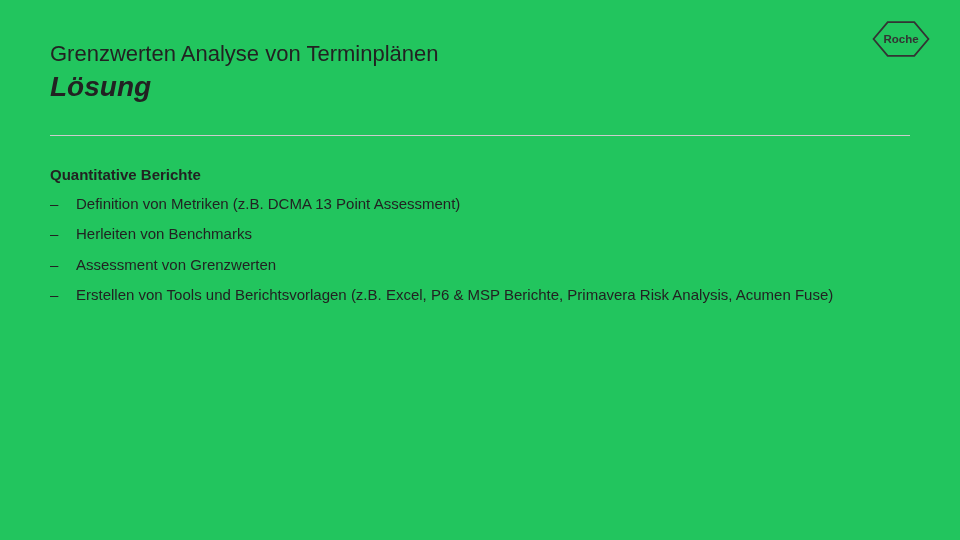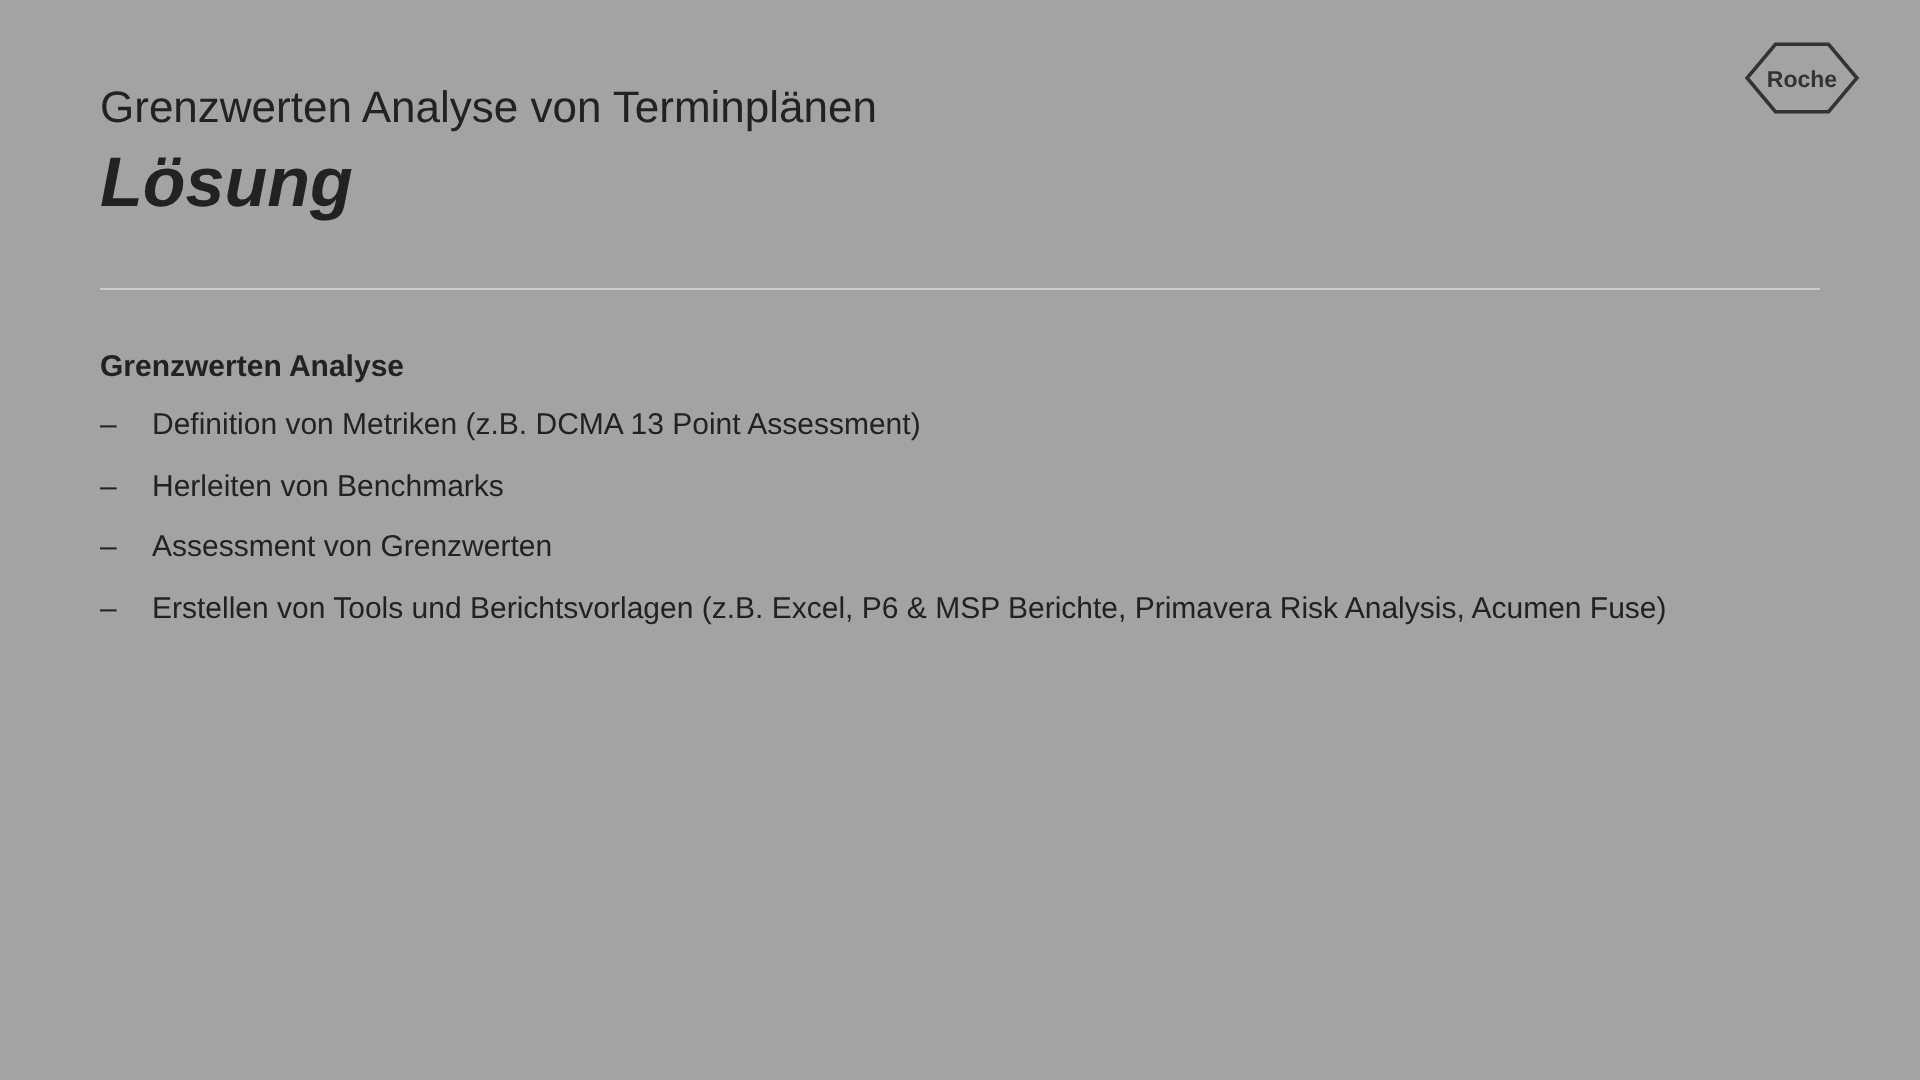--- a/index.html
+++ b/index.html
@@ -13,38 +13,38 @@
       height: 540px;
       background: #ffffff;
       font-family: Arial, Helvetica, sans-serif;
       overflow: hidden;
       position: relative;
     }
 
     .slide-container {
       width: 960px;
       height: 540px;
-      background: #a3a3a3;
+      background: #22c55e;
       position: relative;
       padding: 40px 50px 40px 50px;
     }
 
     .header-section {
       margin-bottom: 30px;
     }
 
     .title-line1 {
       font-size: 22px;
       font-weight: normal;
       color: #222222;
       line-height: 1.3;
     }
 
     .title-line2 {
-      font-size: 35px;
+      font-size: 28px;
       font-weight: bold;
       font-style: italic;
       color: #222222;
       line-height: 1.3;
     }
 
     .content-section {
       margin-top: 30px;
     }
 
@@ -108,21 +108,21 @@
   </div>
 
   <div class="header-section">
     <div class="title-line1">Grenzwerten Analyse von Terminplänen</div>
     <div class="title-line2">Lösung</div>
   </div>
 
   <hr style="border: none; border-top: 1px solid #cccccc; margin-bottom: 22px;">
 
   <div class="content-section">
-    <div class="section-heading">Grenzwerten Analyse</div>
+    <div class="section-heading">Quantitative Berichte</div>
 
     <ul class="bullet-list">
 
       <li>
         <span class="bullet-dash">–</span>
         <span class="bullet-text">Definition von Metriken (z.B. DCMA 13 Point Assessment)</span>
       </li>
 
       <li>
         <span class="bullet-dash">–</span>

